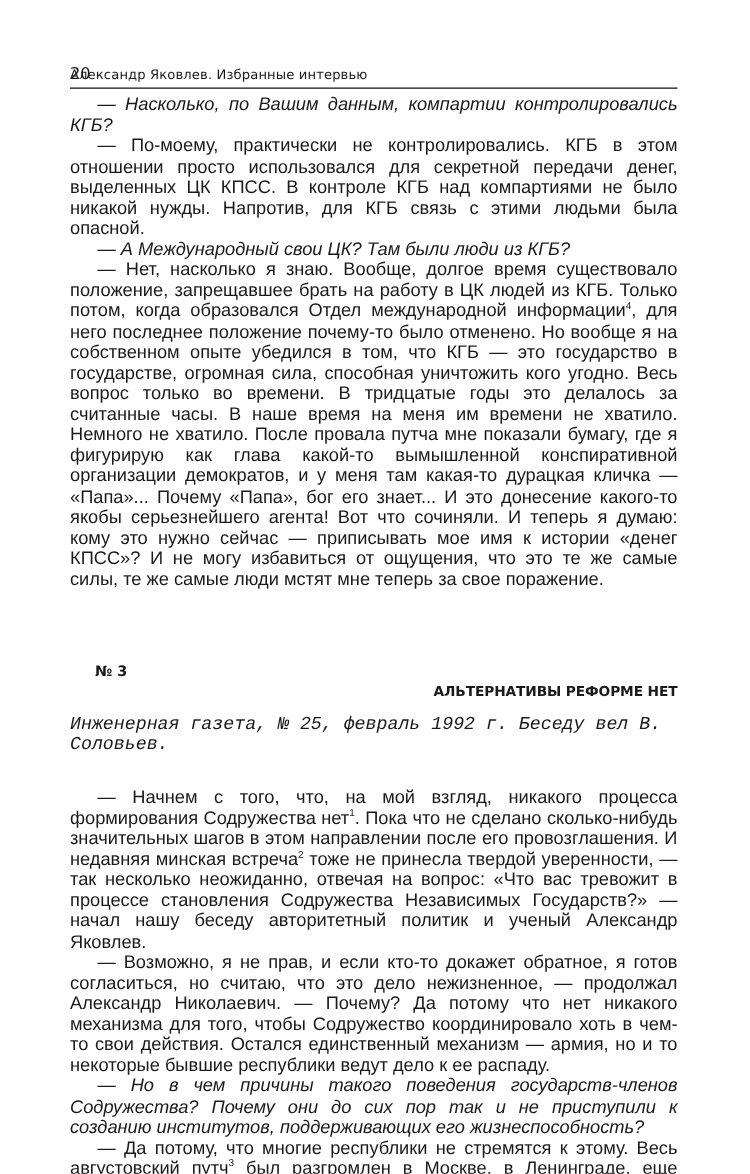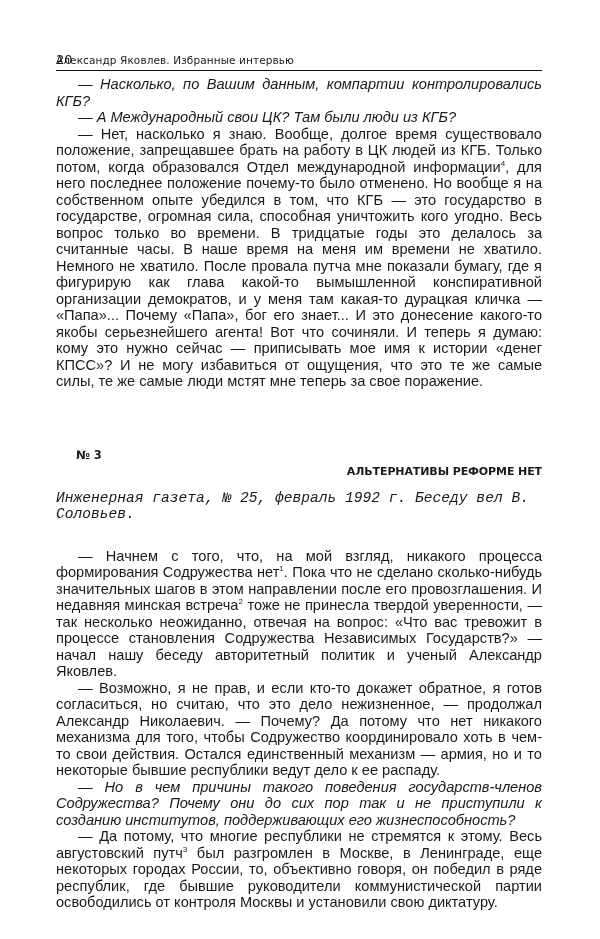--- a/index.html
+++ b/index.html
@@ -24,20 +24,21 @@
 
 <div class="page">
   <div class="running-head">
     <span class="page-number">20</span>
     <span class="running-title">Александр Яковлев. Избранные интервью</span>
   </div>
   <div class="rule"></div>
 
   <div class="text body1">
     <p class="q">— Насколько, по Вашим данным, компартии контролировались КГБ?</p>
+    <p>— По-моему, практически не контролировались. КГБ в этом отношении просто использовался для секретной передачи денег, выделенных ЦК КПСС. В контроле КГБ над компартиями не было никакой нужды. Напротив, для КГБ связь с этими людьми была опасной.</p>
     <p class="q">— А Международный свои ЦК? Там были люди из КГБ?</p>
     <p><span>— Нет, насколько я знаю. Вообще, долгое время существовало положение, запрещавшее брать на работу в ЦК людей из КГБ. Только потом, когда образовался Отдел международной информации</span><sup>4</sup><span>, для него последнее положение почему-то было отменено. Но вообще я на собственном опыте убедился в том, что КГБ — это государство в государстве, огромная сила, способная уничтожить кого угодно. Весь вопрос только во времени. В тридцатые годы это делалось за считанные часы. В наше время на меня им времени не хватило. Немного не хватило. После провала путча мне показали бумагу, где я фигурирую как глава какой-то вымышленной конспиративной организации демократов, и у меня там какая-то дурацкая кличка — «Папа»... Почему «Папа», бог его знает... И это донесение какого-то якобы серьезнейшего агента! Вот что сочиняли. И теперь я думаю: кому это нужно сейчас — приписывать мое имя к истории «денег КПСС»? И не могу избавиться от ощущения, что это те же самые силы, те же самые люди мстят мне теперь за свое поражение.</span></p>
   </div>
 
   <div class="section-num">№ 3</div>
   <div class="section-title">АЛЬТЕРНАТИВЫ РЕФОРМЕ НЕТ</div>
   <div class="source">Инженерная газета, № 25, февраль 1992 г. Беседу вел В. Соловьев.</div>
 
   <div class="text body2">
     <p><span>— Начнем с того, что, на мой взгляд, никакого процесса формирования Содружества нет</span><sup>1</sup><span>. Пока что не сделано сколько-нибудь значительных шагов в этом направлении после его провозглашения. И недавняя минская встреча</span><sup>2</sup><span> тоже не принесла твердой уверенности, — так несколько неожиданно, отвечая на вопрос: «Что вас тревожит в процессе становления Содружества Независимых Государств?» — начал нашу беседу авторитетный политик и ученый Александр Яковлев.</span></p>

